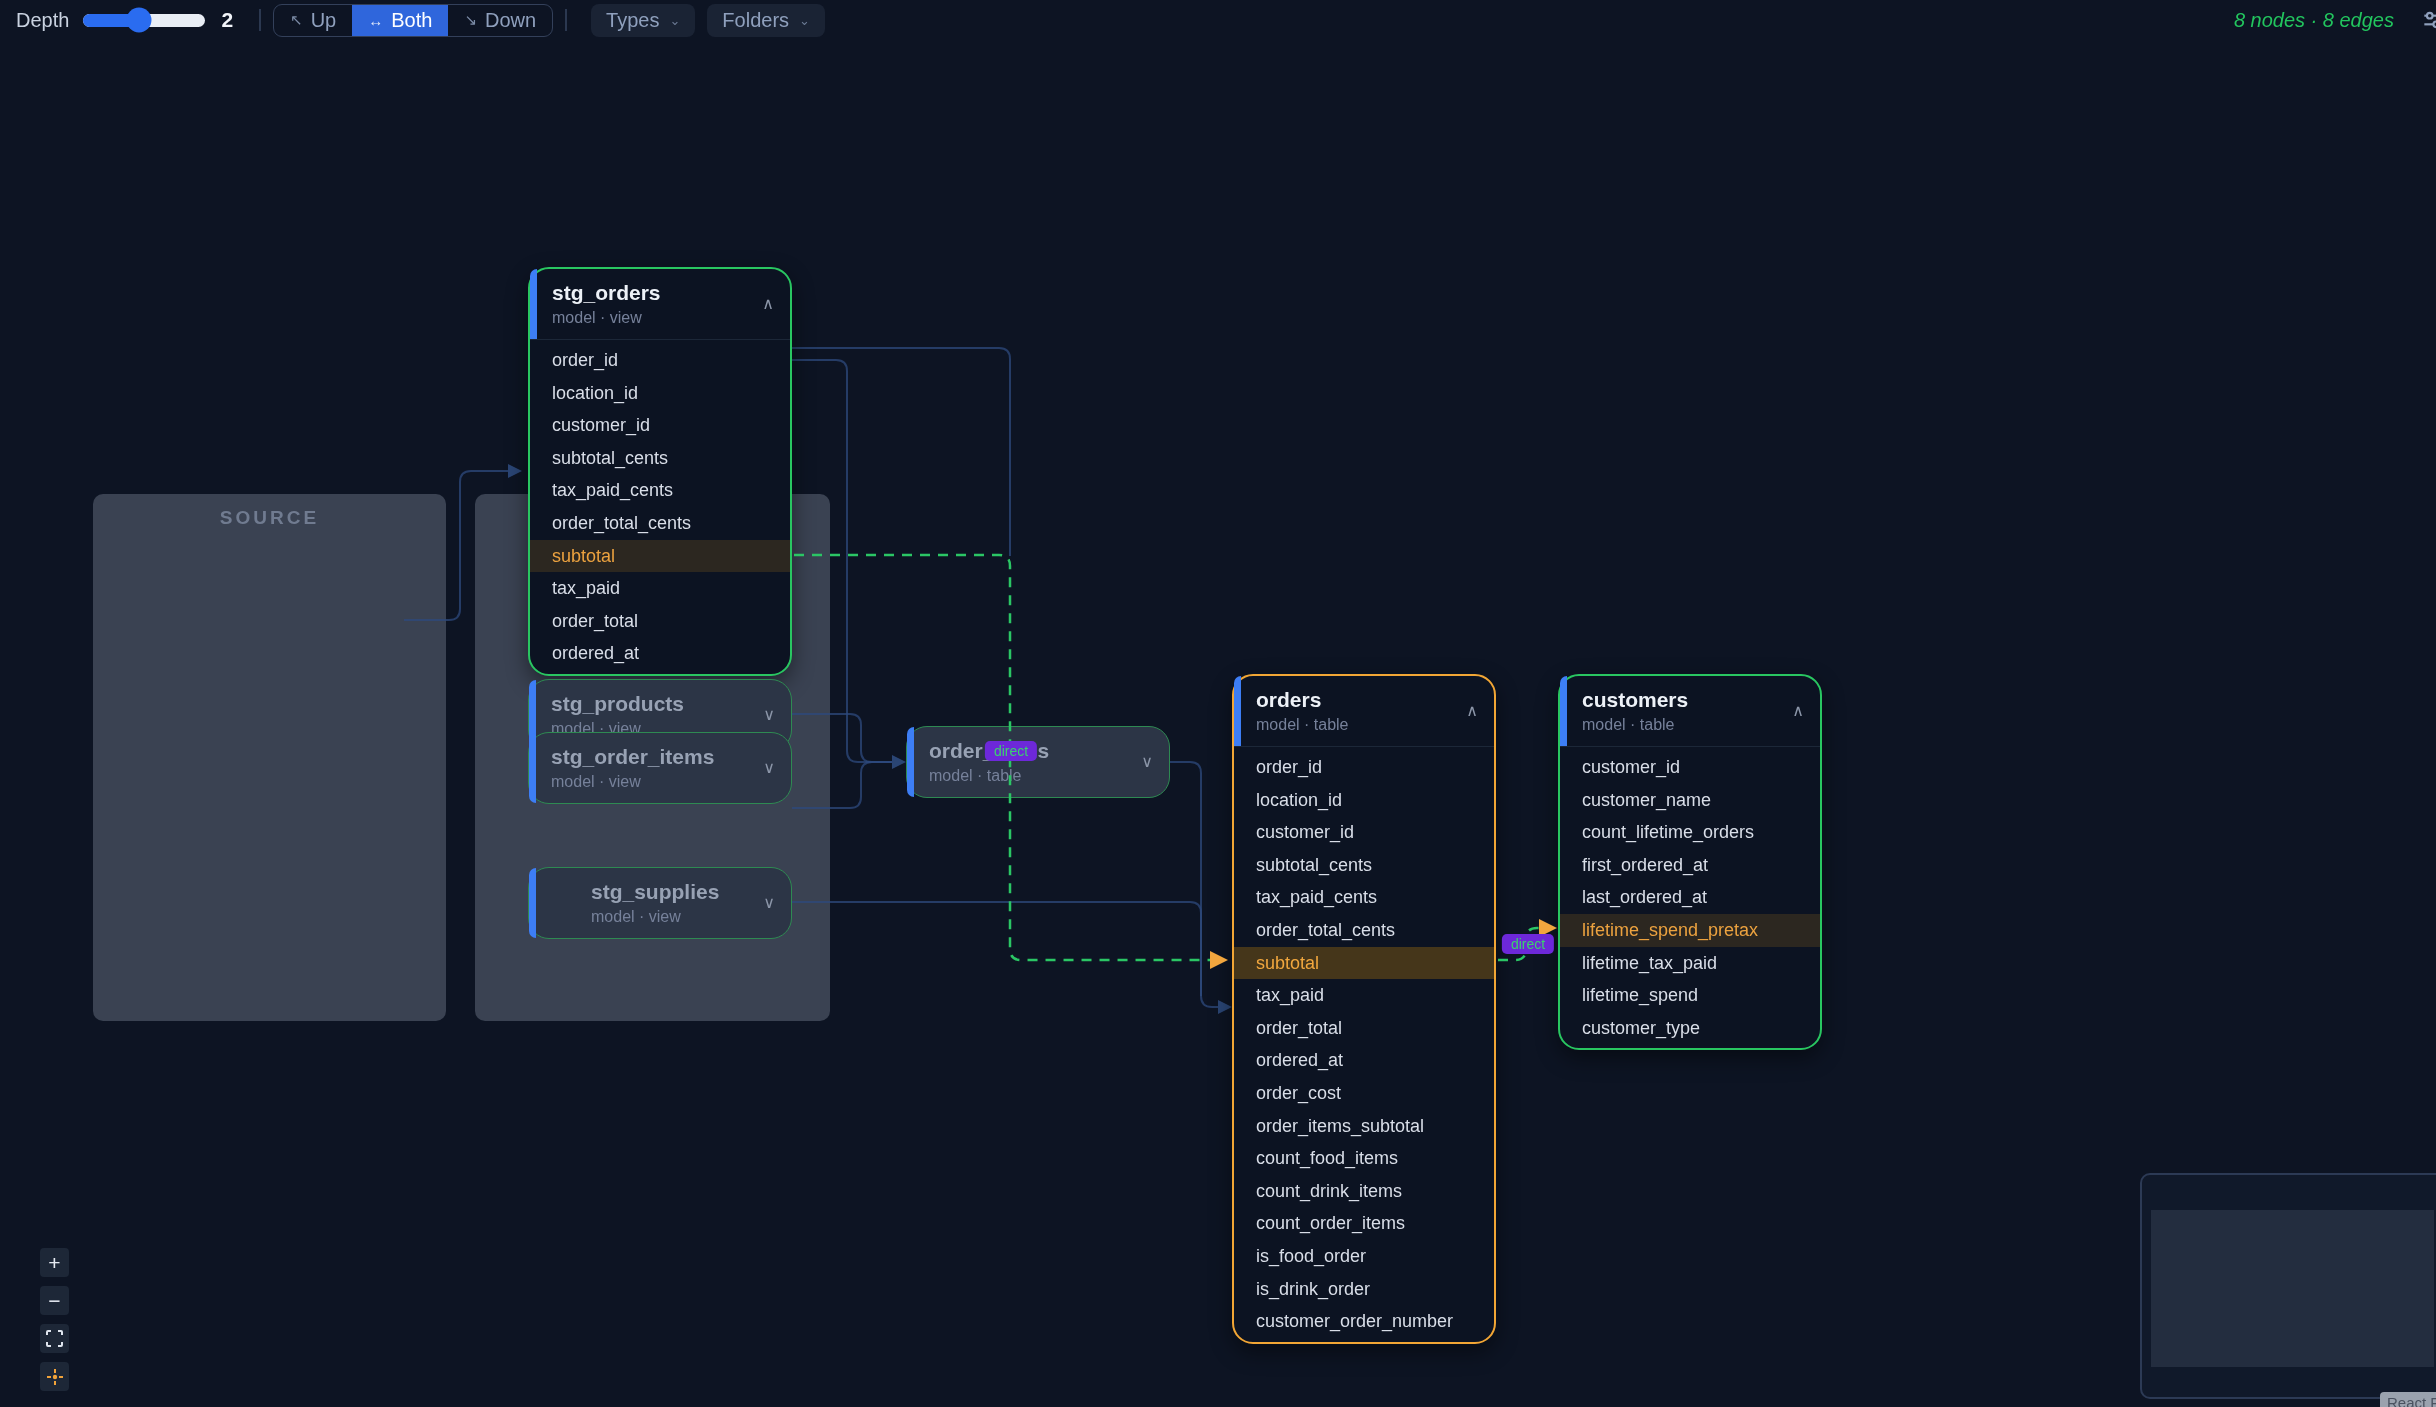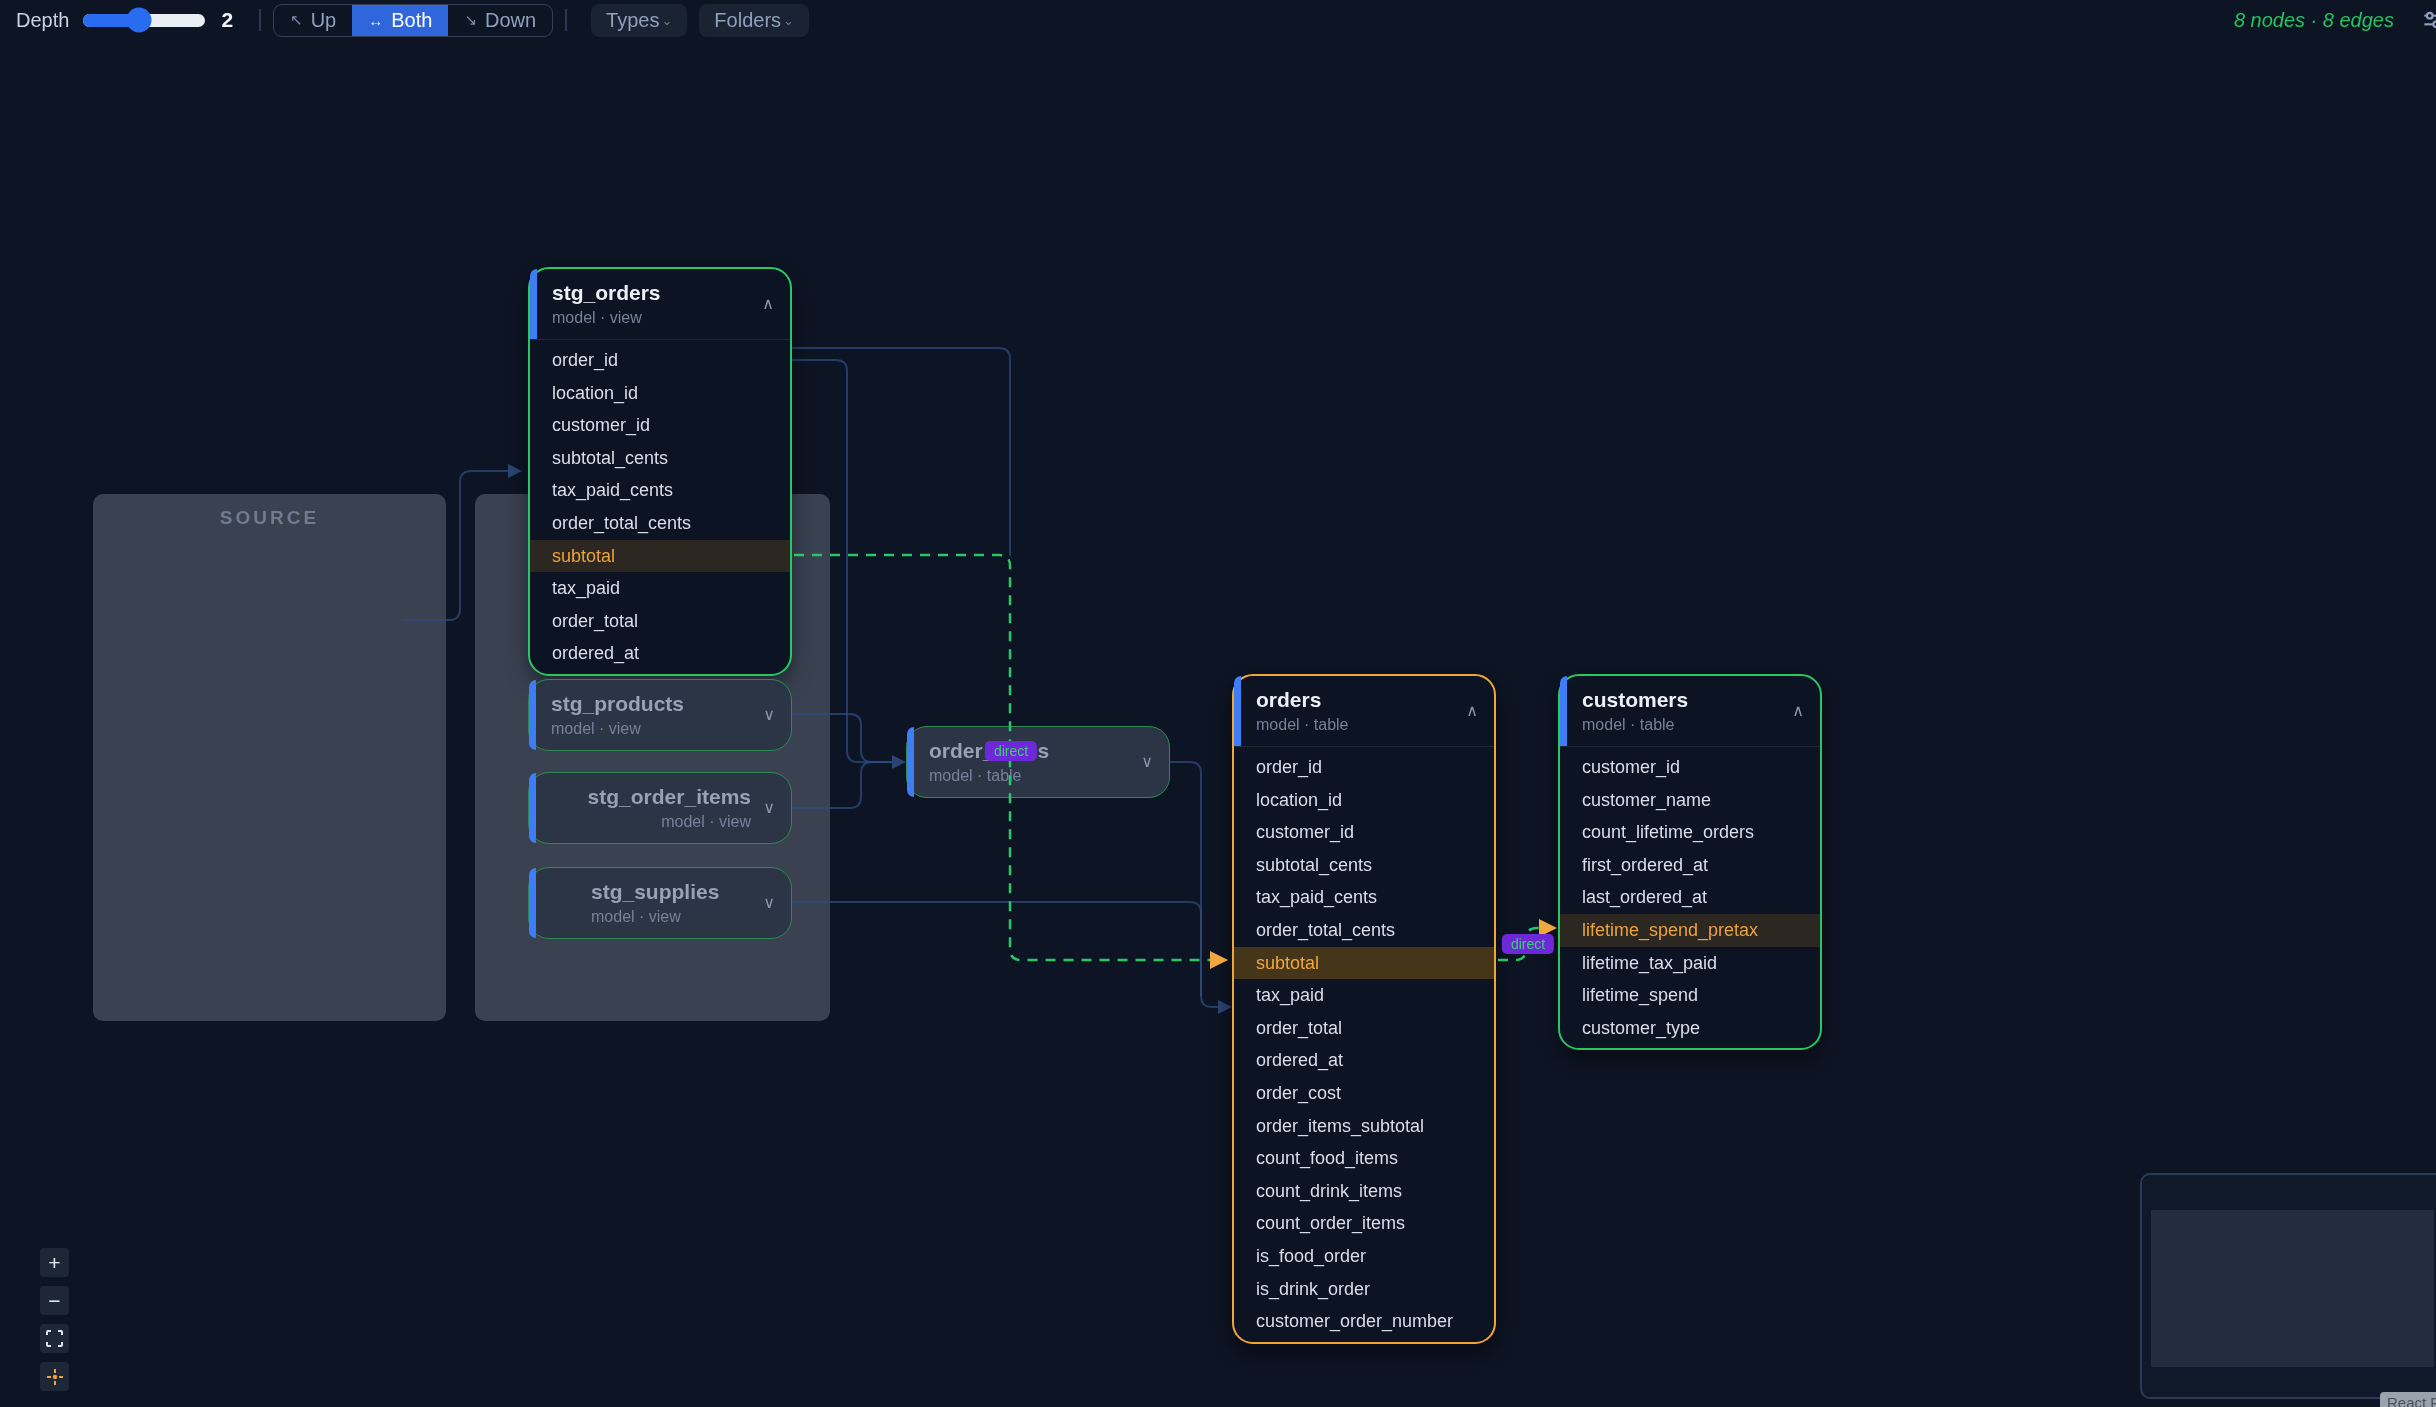--- a/index.html
+++ b/index.html
@@ -15,21 +15,21 @@
   .slider .fill { position:absolute; left:0; top:0; height:100%; width:46%; background:#2a6cf0; border-radius:7px; }
   .slider .thumb { position:absolute; left:46%; top:50%; width:25px; height:25px; border-radius:50%;
     background:#2a6cf0; transform:translate(-50%,-50%); }
   .tb-value { color:#f2f5fa; font-size:21px; font-weight:700; margin-right:14px; }
   .tb-div { width:2px; height:22px; background:#2b3850; margin:0 12px; }
   .seg { display:flex; align-items:stretch; border:1.5px solid #33405a; border-radius:9px; overflow:hidden; height:33px; }
   .seg .seg-btn { display:flex; align-items:center; gap:8px; padding:0 16px; color:#8fa0bd; font-size:20px;
     background:transparent; border:none; cursor:pointer; font-family:inherit; }
   .seg .seg-btn.active { background:#2f66dc; color:#ffffff; }
   .seg .aricon { font-size:15px; opacity:.85; }
-  .drop { display:flex; align-items:center; gap:2px; height:33px; padding:0 15px; margin-left:12px;
+  .drop { display:flex; align-items:center; gap:10px; height:33px; padding:0 15px; margin-left:12px;
     background:#1a2334; border:none; border-radius:8px; color:#8fa0bd; font-size:20px; cursor:pointer; font-family:inherit; }
   .drop .chev { font-size:13px; color:#6b7a94; }
   .tb-spacer { flex:1; }
   .tb-stats { color:#22c55e; font-size:20px; margin-right:28px; white-space:nowrap;font-style:italic; }
   .tb-edgeicon { position:absolute; right:-10px; top:7px; width:26px; height:26px; color:#8fa0bd; }
 
   
   .gpanel { position:absolute; background:#3a4252; border-radius:10px; z-index:1; }
   .gpanel .glabel { position:absolute; top:13px; left:0; width:100%; text-align:center;
     color:#707b90; font-size:19px; font-weight:700; letter-spacing:3px; }
@@ -65,21 +65,21 @@
     color:#8b95a8; font-size:16px; line-height:16px; }
   .node.expanded .nchev { top:35px; }
   .cols { padding:4px 0; border-top:1px solid #1c2738; }
   .col { height:32.6px; line-height:32.6px; padding-left:22px; font-size:18px; color:#d9dee8;
     white-space:nowrap; overflow:hidden; }
   .col.highlight { background:#2c2720; color:#eca23f; }
   .node.sel-orange .col.highlight { background:#45361a; color:#f1a73e; }
 
   #n-stg-orders { left:528px; top:267px; }
   #n-stg-products { left:528px; top:679px; }
-  #n-stg-order-items { left:528px; top:772px;text-align:right; }
+  #n-stg-order-items { left:528px; top:732px; }
   #n-stg-supplies { left:528px; top:867px;padding-left:40px; }
   #n-raw-orders { left:137px; top:583px; }
   #n-order-items { left:906px; top:726px; z-index:3; }
   #n-orders { left:1232px; top:674px; }
   #n-customers { left:1558px; top:674px; }
   .node.src .nhead { height:69px; padding-top:12px; }
   .node.src .ntitle { font-size:20px; line-height:24px; }
   .node.src .nsub { font-size:15px; line-height:21px; }
 
   

